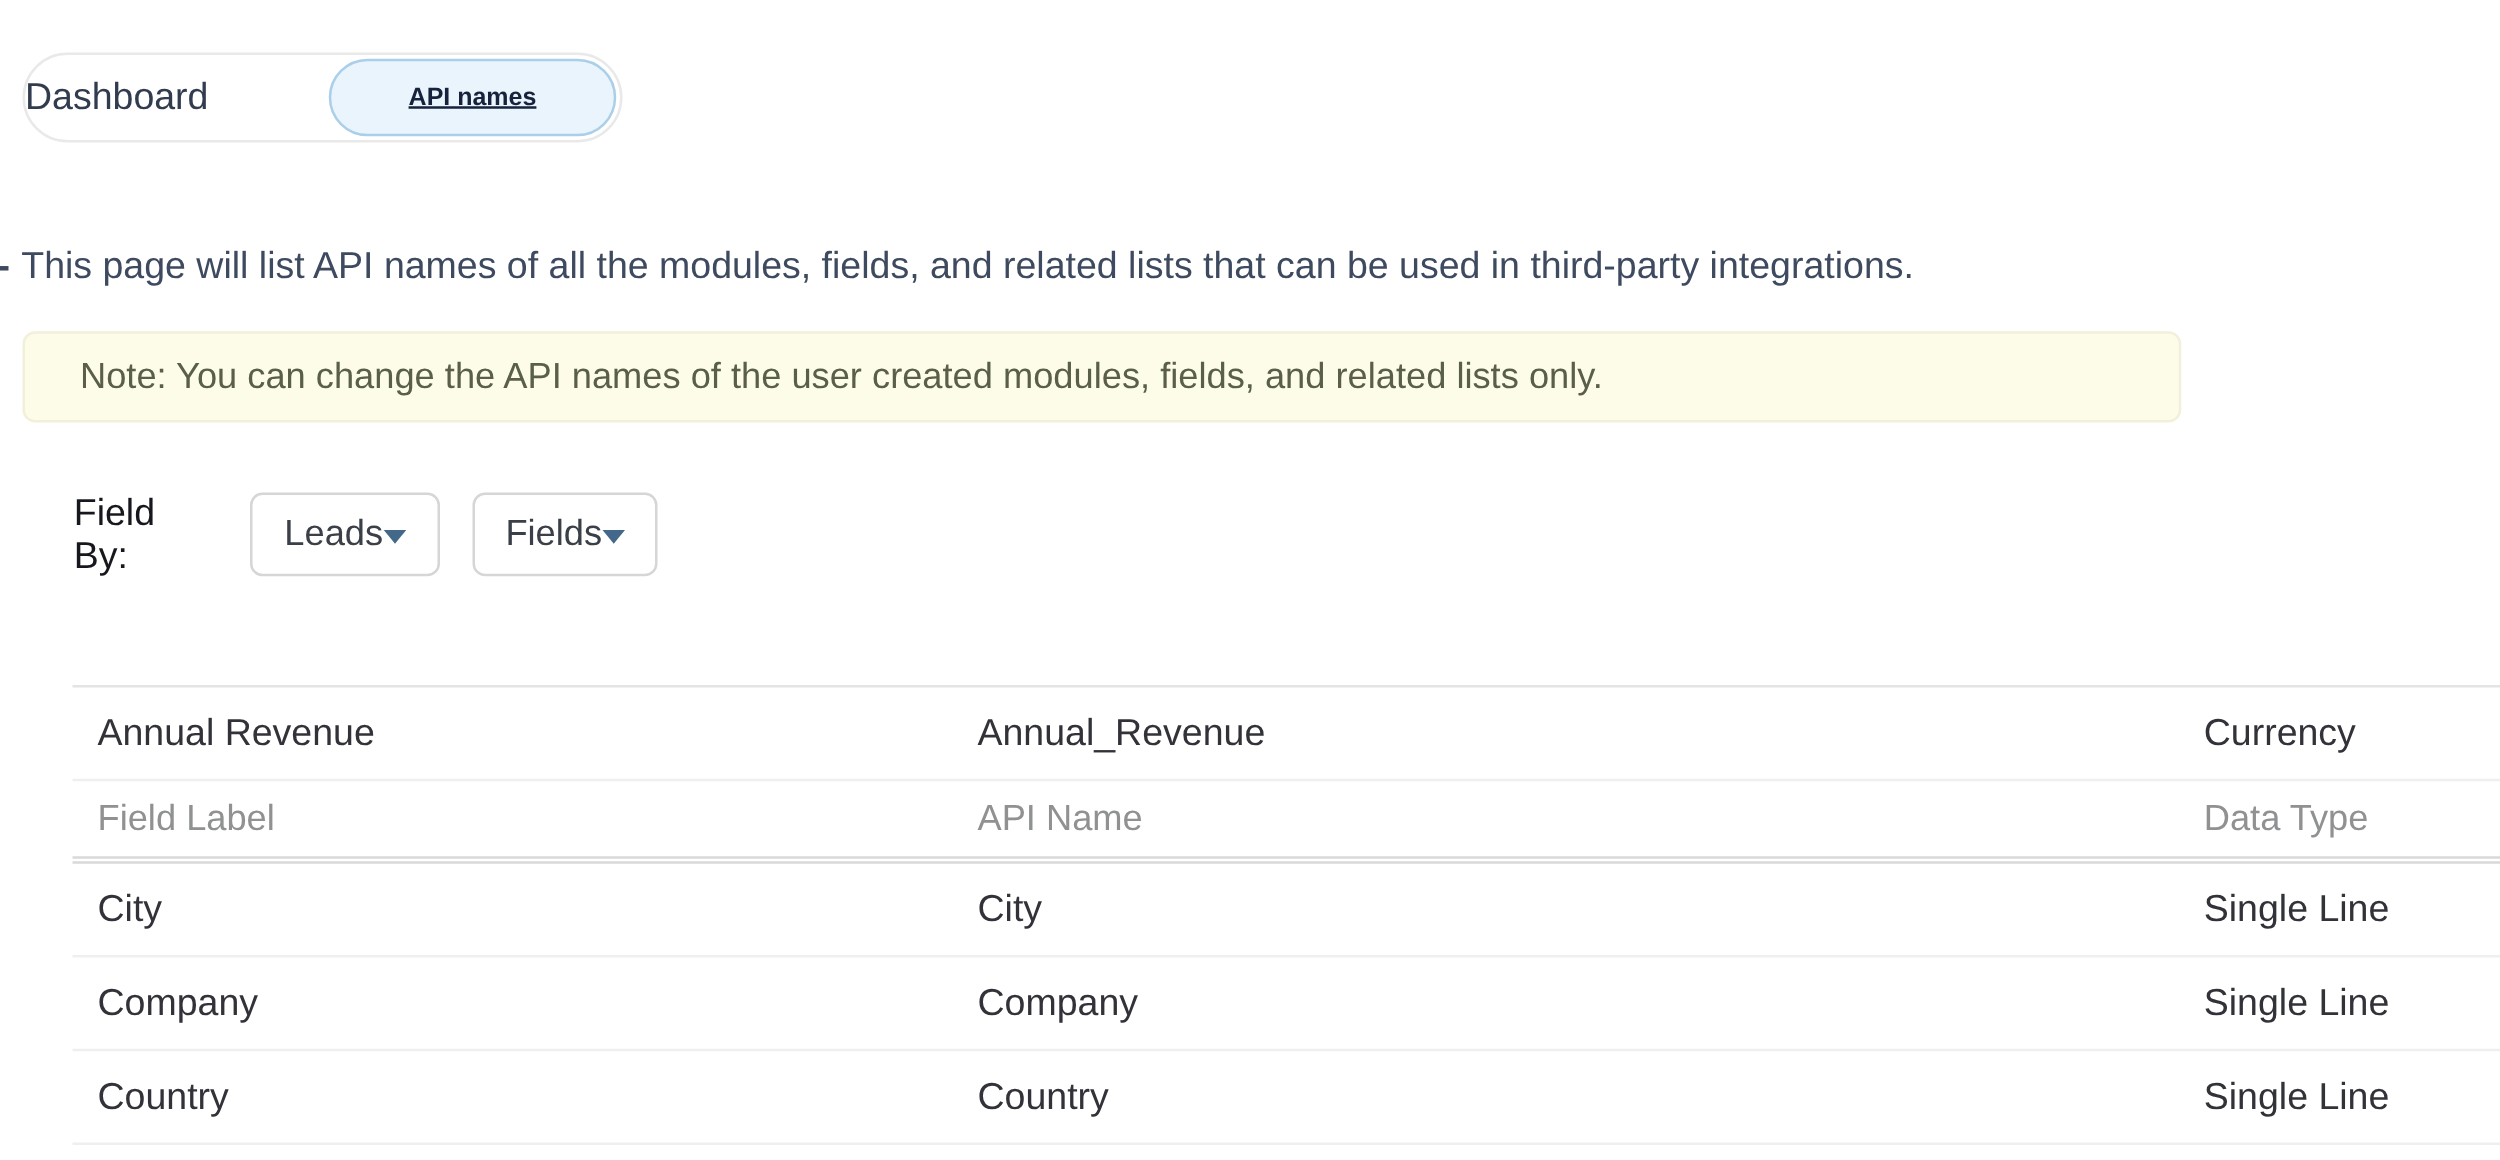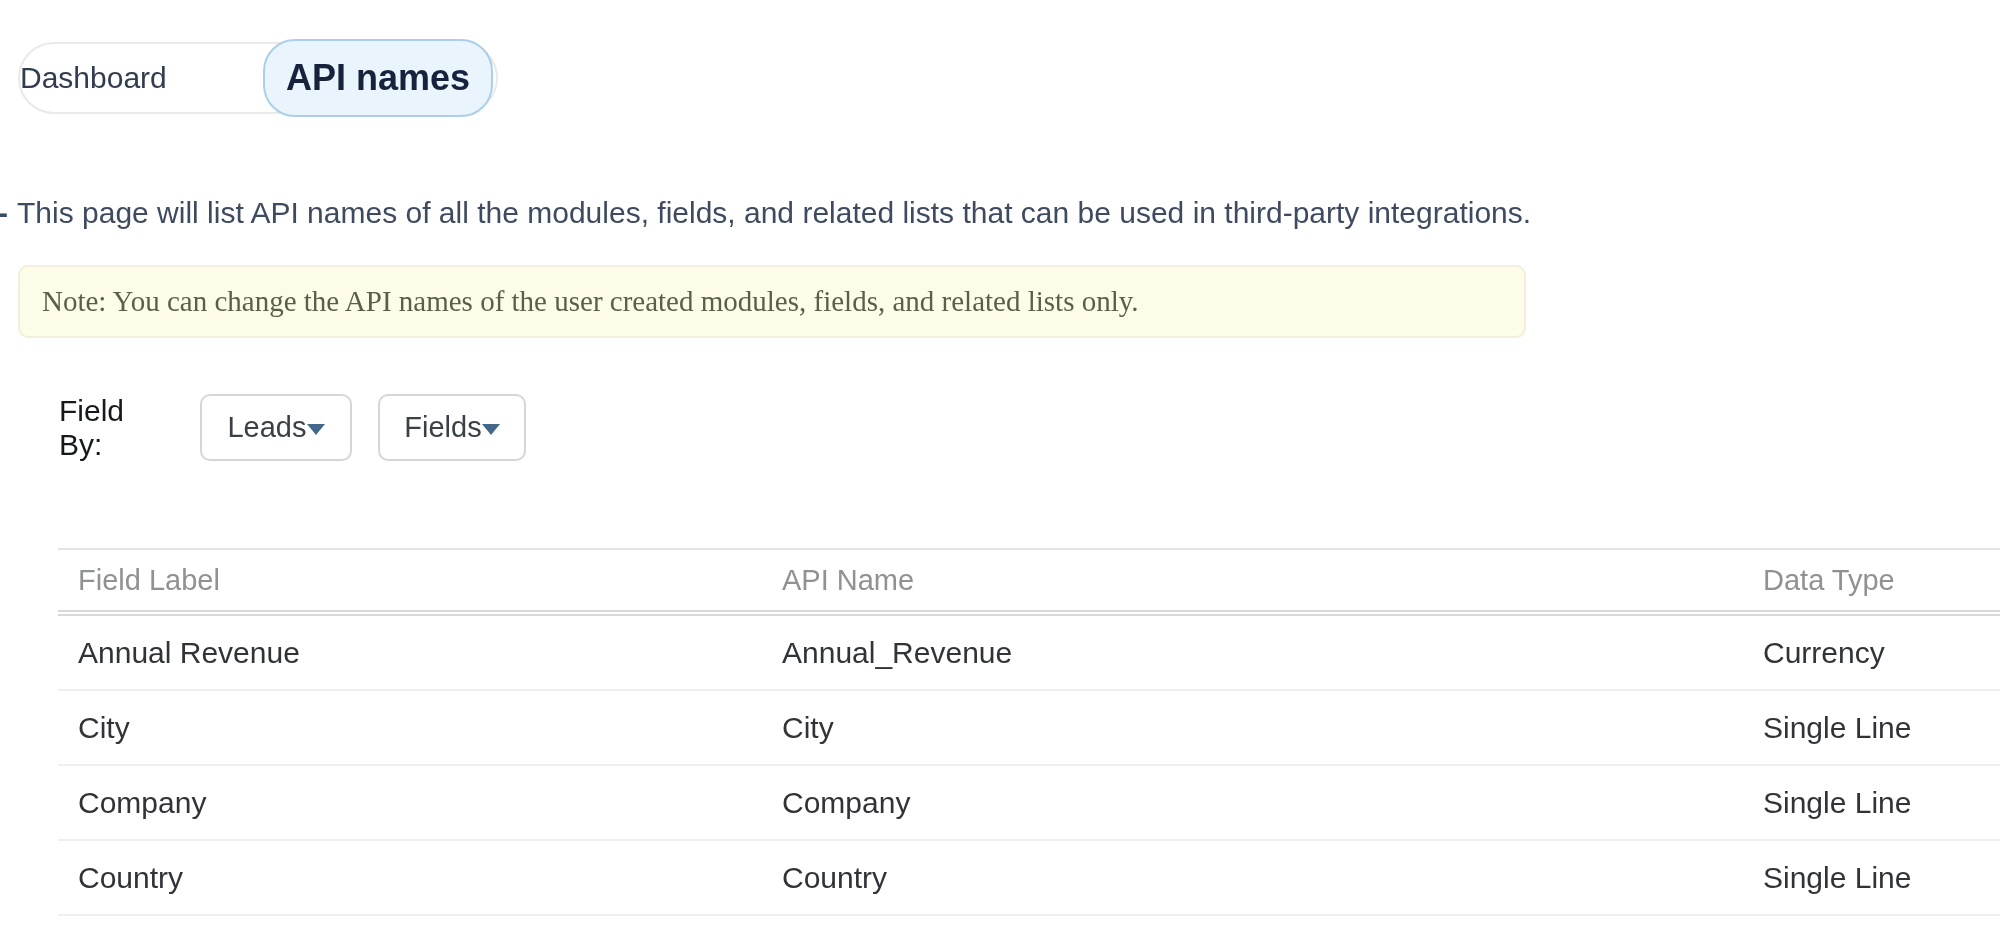--- a/index.html
+++ b/index.html
@@ -20,48 +20,49 @@
     border: 2px solid var(--toggle-border, #e9e9e9);
     border-radius: 40px;
     display: flex; align-items: center;
   }
   .tab-plain {
     flex: 1; text-align: left;
     font-size: 30px; color: var(--tab-inactive-text, #323c4f);
     cursor: pointer;
   }
   .tab-active {
-    width: 230px; height: 78px; margin-right: 3px;
+    width: 230px; height: 62px; margin-right: 3px;
     background: var(--tab-active-bg, #e9f4fc);
     border: 2px solid var(--tab-active-border, #abcfe9);
     border-radius: 32px;
     display: flex; align-items: center; justify-content: center;
-    font-size: 36px; font-weight: bold; color: var(--tab-active-text, #17223c);
+    font-size: 20px; font-weight: bold; color: var(--tab-active-text, #17223c);
     cursor: pointer;
+    text-decoration: underline;
   }
 
   
   .description {
     position: absolute; left: 0; top: 196px;
     display: flex; align-items: baseline;
     font-size: 30px; color: var(--description-text, #3e4a5f);
     white-space: nowrap;
   }
   .description .dash { margin-right: 9px; margin-left: -2px; font-weight: bold; }
 
   
   .note-banner {
     position: absolute; left: 18px; top: 265px;
-    width: 1508px; height: 73px;
+    width: 1727px; height: 73px;
     background: var(--note-bg, #fcfce9);
     border: 2px solid var(--note-border, #f2f0da);
     border-radius: 10px;
     display: flex; align-items: center;
-    padding-left: 22px;
-    font-size: 29px; color: var(--note-text, #5a5f4a); font-family: Liberation Serif, serif;
+    padding-left: 44px;
+    font-size: 29px; color: var(--note-text, #5a5f4a);
   }
 
   
   .filter-row { position: absolute; left: 0; top: 394px; height: 67px; }
   .filter-label {
     position: absolute; left: 59px; top: 0; height: 67px;
     display: flex; align-items: center;
     font-size: 30px; font-weight: 500; color: #16181d;
   }
   .dropdown {
@@ -131,30 +132,30 @@
     <span>Leads</span>
     <span class="caret"></span>
   </div>
   <div class="dropdown fieldtype">
     <span>Fields</span>
     <span class="caret"></span>
   </div>
 </div>
 
 <div class="api-table">
+  <div class="t-row t-data">
+    <div class="cell-1">Annual Revenue</div>
+    <div>Annual_Revenue</div>
+    <div>Currency</div>
+  </div>
+
   <div class="t-row t-header">
     <div class="cell-1">Field Label</div>
     <div>API Name</div>
     <div>Data Type</div>
-  </div>
-
-  <div class="t-row t-data">
-    <div class="cell-1">Annual Revenue</div>
-    <div>Annual_Revenue</div>
-    <div>Currency</div>
   </div>
 
   <div class="t-row t-data">
     <div class="cell-1">City</div>
     <div>City</div>
     <div>Single Line</div>
   </div>
 
   <div class="t-row t-data">
     <div class="cell-1">Company</div>

